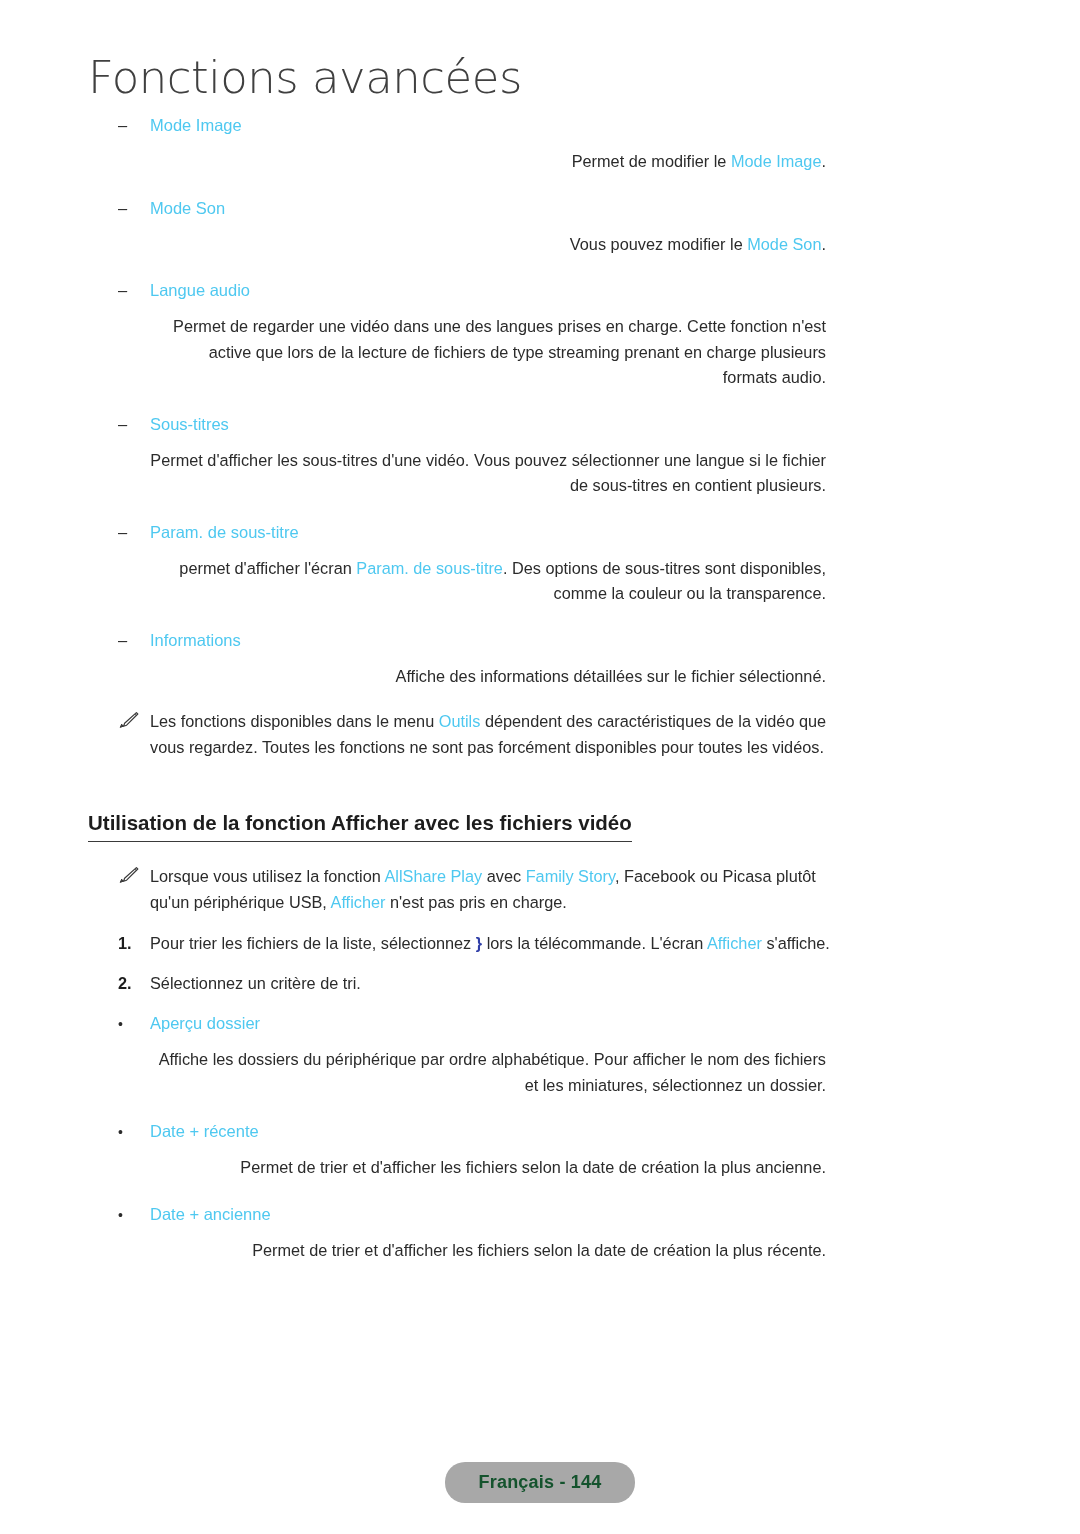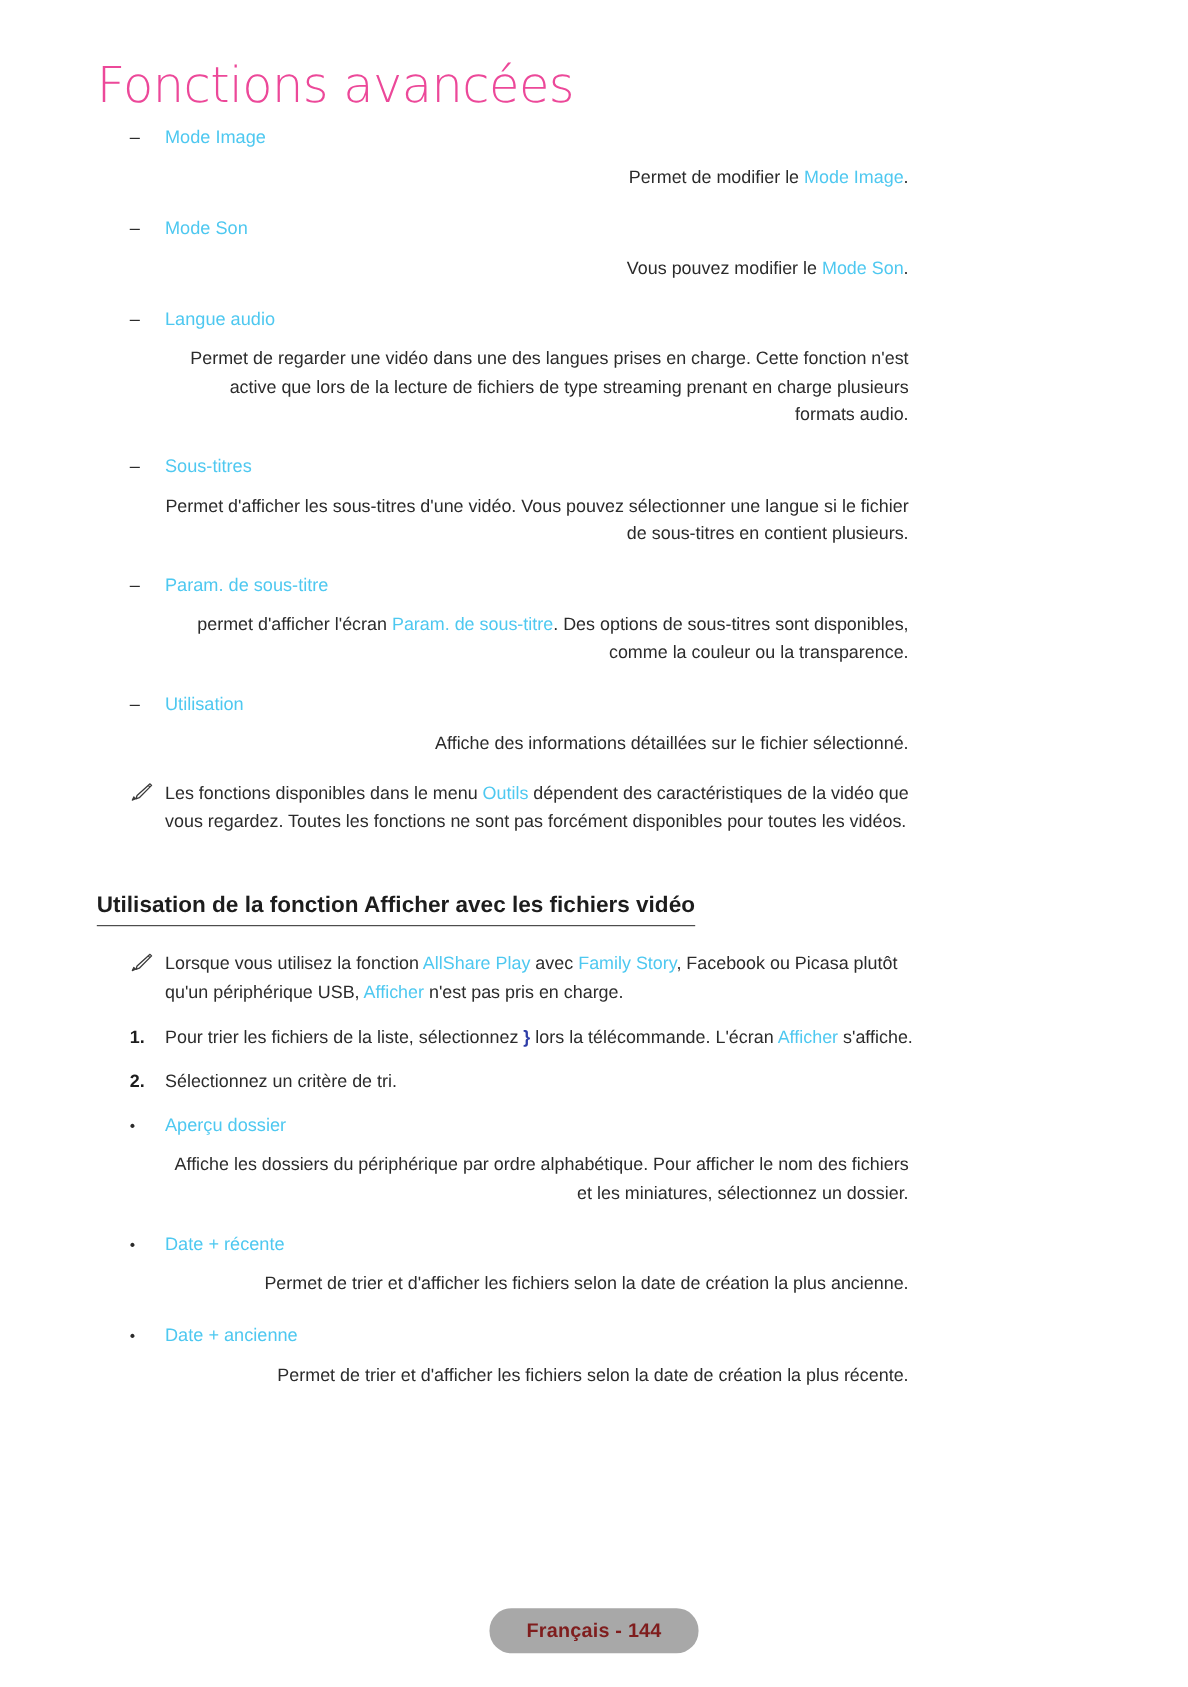--- a/index.html
+++ b/index.html
@@ -26,21 +26,21 @@
   }
 
   
   .chapter-title {
     position: absolute;
     left: 88px;
     top: 52px;
     font-size: 45px;
     font-weight: 300;
     letter-spacing: -0.5px;
-    color: #ec4899;
+    color: #404040;
     font-family: "DejaVu Sans", sans-serif;
     line-height: 1.15;
     white-space: nowrap;
   }
 
   
   .content {
     position: absolute;
     left: 0;
     top: 112px;
@@ -148,21 +148,21 @@
   .footer {
     position: absolute;
     left: 0;
     top: 1462px;
     width: 1080px;
     display: flex;
     justify-content: center;
   }
   .footer-pill {
     background: #a8a8a8;
-    color: #7f1d1d;
+    color: #14532d;
     font-size: 18px;
     font-weight: bold;
     border-radius: 20px;
     padding: 9px 34px 10px 34px;
     letter-spacing: 0.2px;
     line-height: 22px;
   }
 
   .spacer-8 { height: 8px; }
 </style>
@@ -179,21 +179,21 @@
         <div class="sub-item"><span class="marker dash"></span><span class="sub-label">Mode Image</span></div>
         <div class="para"><span>Permet de modifier le </span><span class="lnk">Mode Image</span><span>.</span></div>
         <div class="sub-item"><span class="marker dash"></span><span class="sub-label">Mode Son</span></div>
         <div class="para"><span>Vous pouvez modifier le </span><span class="lnk">Mode Son</span><span>.</span></div>
         <div class="sub-item"><span class="marker dash"></span><span class="sub-label">Langue audio</span></div>
         <div class="para"><span>Permet de regarder une vidéo dans une des langues prises en charge. Cette fonction n'est active que lors de la lecture de fichiers de type streaming prenant en charge plusieurs formats audio.</span></div>
         <div class="sub-item"><span class="marker dash"></span><span class="sub-label">Sous-titres</span></div>
         <div class="para"><span>Permet d'afficher les sous-titres d'une vidéo. Vous pouvez sélectionner une langue si le fichier de sous-titres en contient plusieurs.</span></div>
         <div class="sub-item"><span class="marker dash"></span><span class="sub-label">Param. de sous-titre</span></div>
         <div class="para"><span>permet d'afficher l'écran </span><span class="lnk">Param. de sous-titre</span><span>. Des options de sous-titres sont disponibles, comme la couleur ou la transparence.</span></div>
-        <div class="sub-item"><span class="marker dash"></span><span class="sub-label">Utilisation</span></div>
+        <div class="sub-item"><span class="marker dash"></span><span class="sub-label">Informations</span></div>
         <div class="para"><span>Affiche des informations détaillées sur le fichier sélectionné.</span></div>
       </div>
 
     <div class="note">
       <span class="pencil-icon">
         <svg width="20" height="18" viewBox="0 0 20 18" aria-hidden="true">
           <path d="M17.4 1.6 L18.8 3.0 L7.6 14.2 L4.6 15.2 L5.6 12.2 Z" fill="#ffffff" stroke="#3a3a3a" stroke-width="1.2" stroke-linejoin="round"></path>
           <path d="M15.9 3.1 L17.3 4.5" stroke="#3a3a3a" stroke-width="1"></path>
           <path d="M4.8 15.0 L1.2 16.4 L2.8 13.0" fill="#3a3a3a" stroke="#3a3a3a" stroke-width="1" stroke-linejoin="round"></path>
         </svg>

